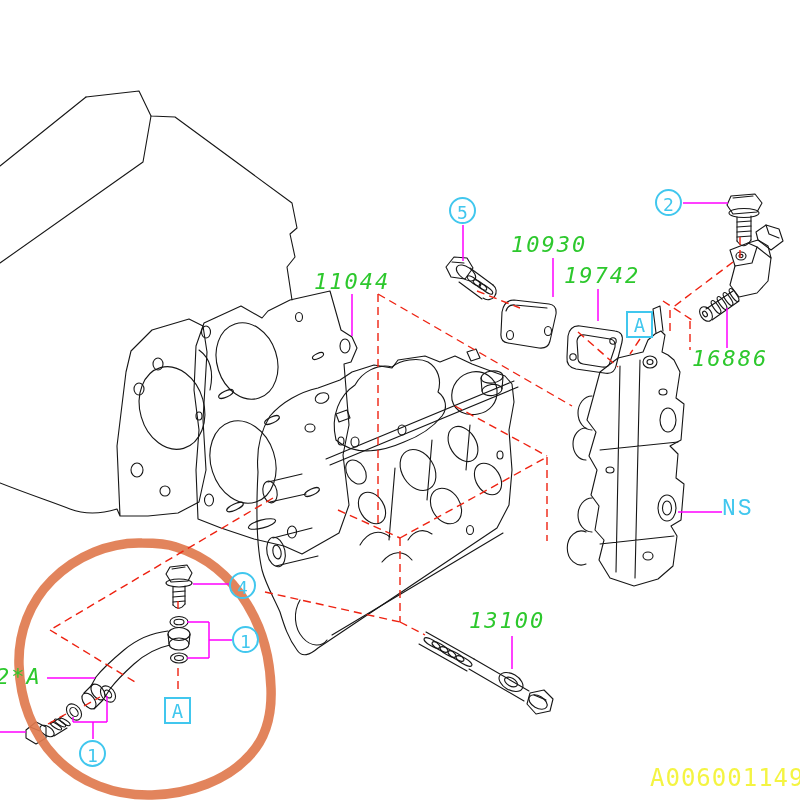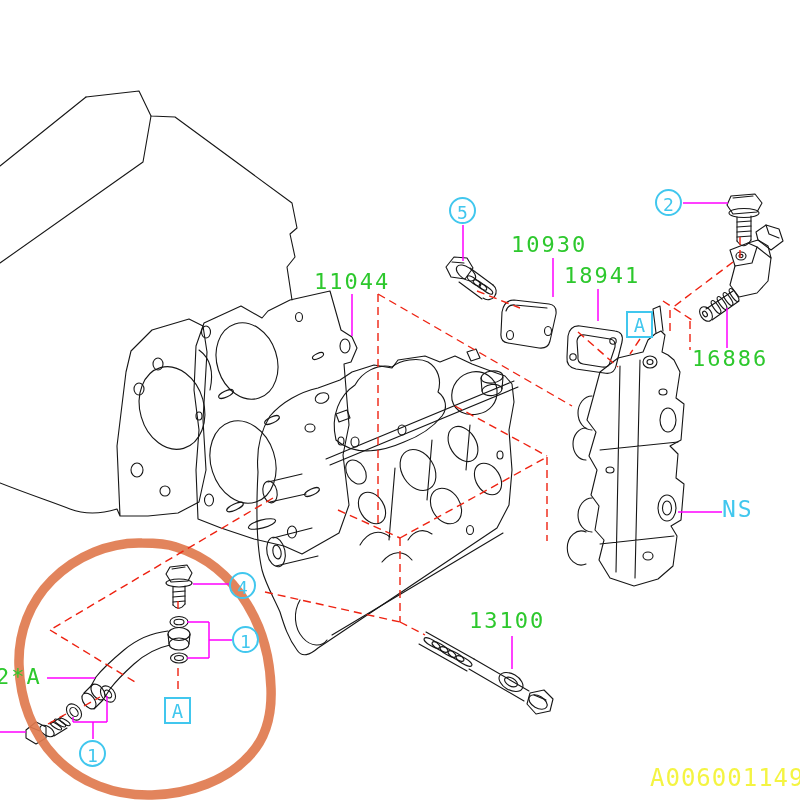--- a/index.html
+++ b/index.html
@@ -3,22 +3,22 @@
 <meta charset="utf-8">
 <style>
   html,body{margin:0;padding:0;background:#fff;}
   .stage{position:relative;width:800px;height:800px;background:#fff;overflow:hidden;
          font-family:"DejaVu Sans Mono", monospace;}
   .stage svg{position:absolute;left:0;top:0;}
   .lineart{stroke:#161616;stroke-width:1.1;fill:none;stroke-linecap:round;stroke-linejoin:round;}
   .dash{stroke:#ee2211;stroke-width:1.4;fill:none;stroke-dasharray:8 5;}
   .leader{stroke:#ff00ff;stroke-width:1.5;fill:none;}
   .highlight{stroke:#df7a4e;stroke-width:9.5;fill:none;stroke-linecap:round;opacity:0.92;}
-  .plabel{position:absolute;color:#2dc82d;font-size:22px;letter-spacing:2px;white-space:nowrap;line-height:1;}
-  .cyantext{position:absolute;color:#41c7ee;font-size:23px;letter-spacing:2px;white-space:nowrap;line-height:1;}
+  .plabel{position:absolute;color:#2dc82d;font-size:22px;letter-spacing:2px;white-space:nowrap;line-height:1;font-style:italic;}
+  .cyantext{position:absolute;color:#41c7ee;font-size:23px;letter-spacing:2px;white-space:nowrap;line-height:1;font-family:Liberation Mono, monospace;}
   .callout{position:absolute;width:27px;height:27px;border:2px solid #41c7ee;border-radius:50%;
            color:#41c7ee;font-size:18px;line-height:27px;text-align:center;box-sizing:border-box;
            background:transparent;}
   .refbox{position:absolute;width:27px;height:27px;border:2px solid #41c7ee;color:#41c7ee;
           font-size:19px;line-height:25px;text-align:center;box-sizing:border-box;background:#fff;}
   .watermark{position:absolute;color:#f4f442;font-size:24px;letter-spacing:1px;white-space:nowrap;line-height:1;}
 </style>
 </head>
 <body>
 
@@ -254,21 +254,21 @@
     <path d="M229,584 L193,584"></path>
     <path d="M187,622 L209,622 M187,658 L209,658 M209,622 L209,658 M209,640 L232,640"></path>
     <path d="M73,717 L73,722 M107,696 L107,722 M73,722 L107,722 M93,722 L93,739"></path>
     <path d="M47,678 L95,678"></path>
     <path d="M0,732 L26,732"></path>
   </g>
 </svg>
 
   <div class="plabel" style="left:314px;top:271px">11044</div>
   <div class="plabel" style="left:511px;top:234px">10930</div>
-  <div class="plabel" style="left:564px;top:265px">18941</div>
+  <div class="plabel" style="left:564px;top:265px">19742</div>
   <div class="plabel" style="left:692px;top:348px">16886</div>
   <div class="plabel" style="left:469px;top:610px">13100</div>
   <div class="plabel" style="left:-4px;top:666px">2*A</div>
   <div class="cyantext" style="left:722px;top:498px">NS</div>
 
   <div class="callout" style="left:655px;top:189px">2</div>
   <div class="callout" style="left:449px;top:197px">5</div>
   <div class="callout" style="left:229px;top:572px">4</div>
   <div class="callout" style="left:232px;top:626px">1</div>
   <div class="callout" style="left:79px;top:740px">1</div>

